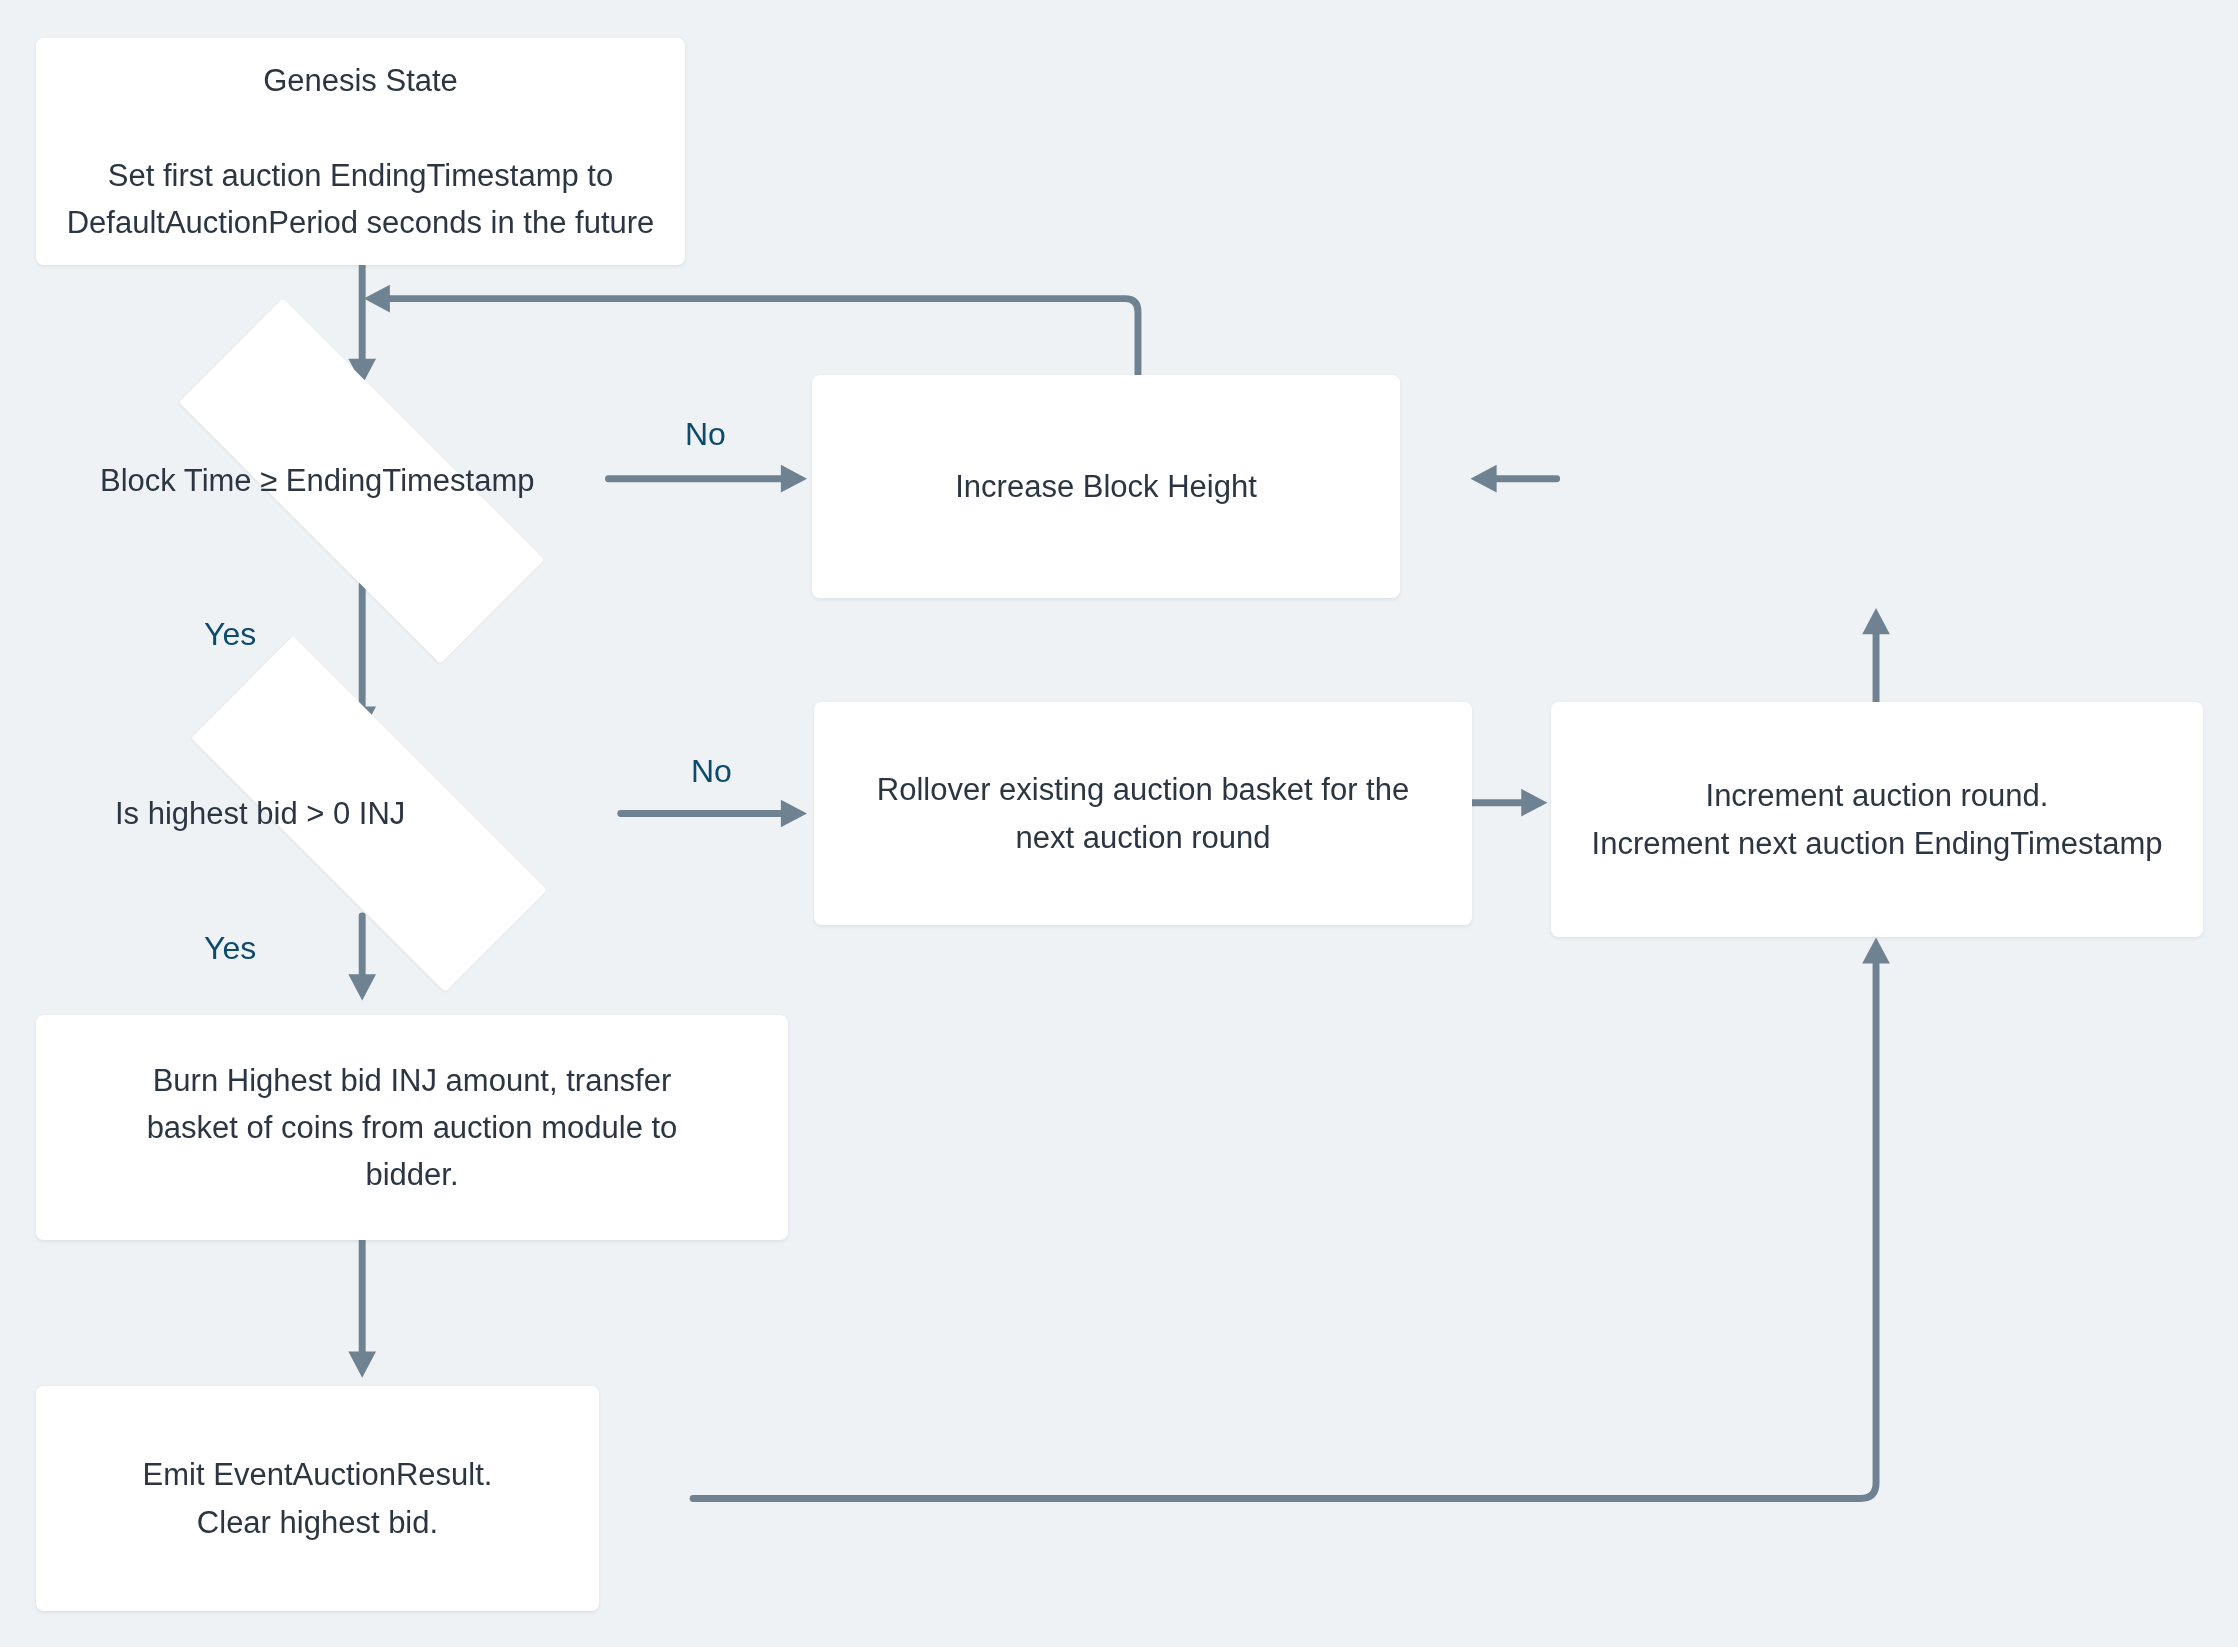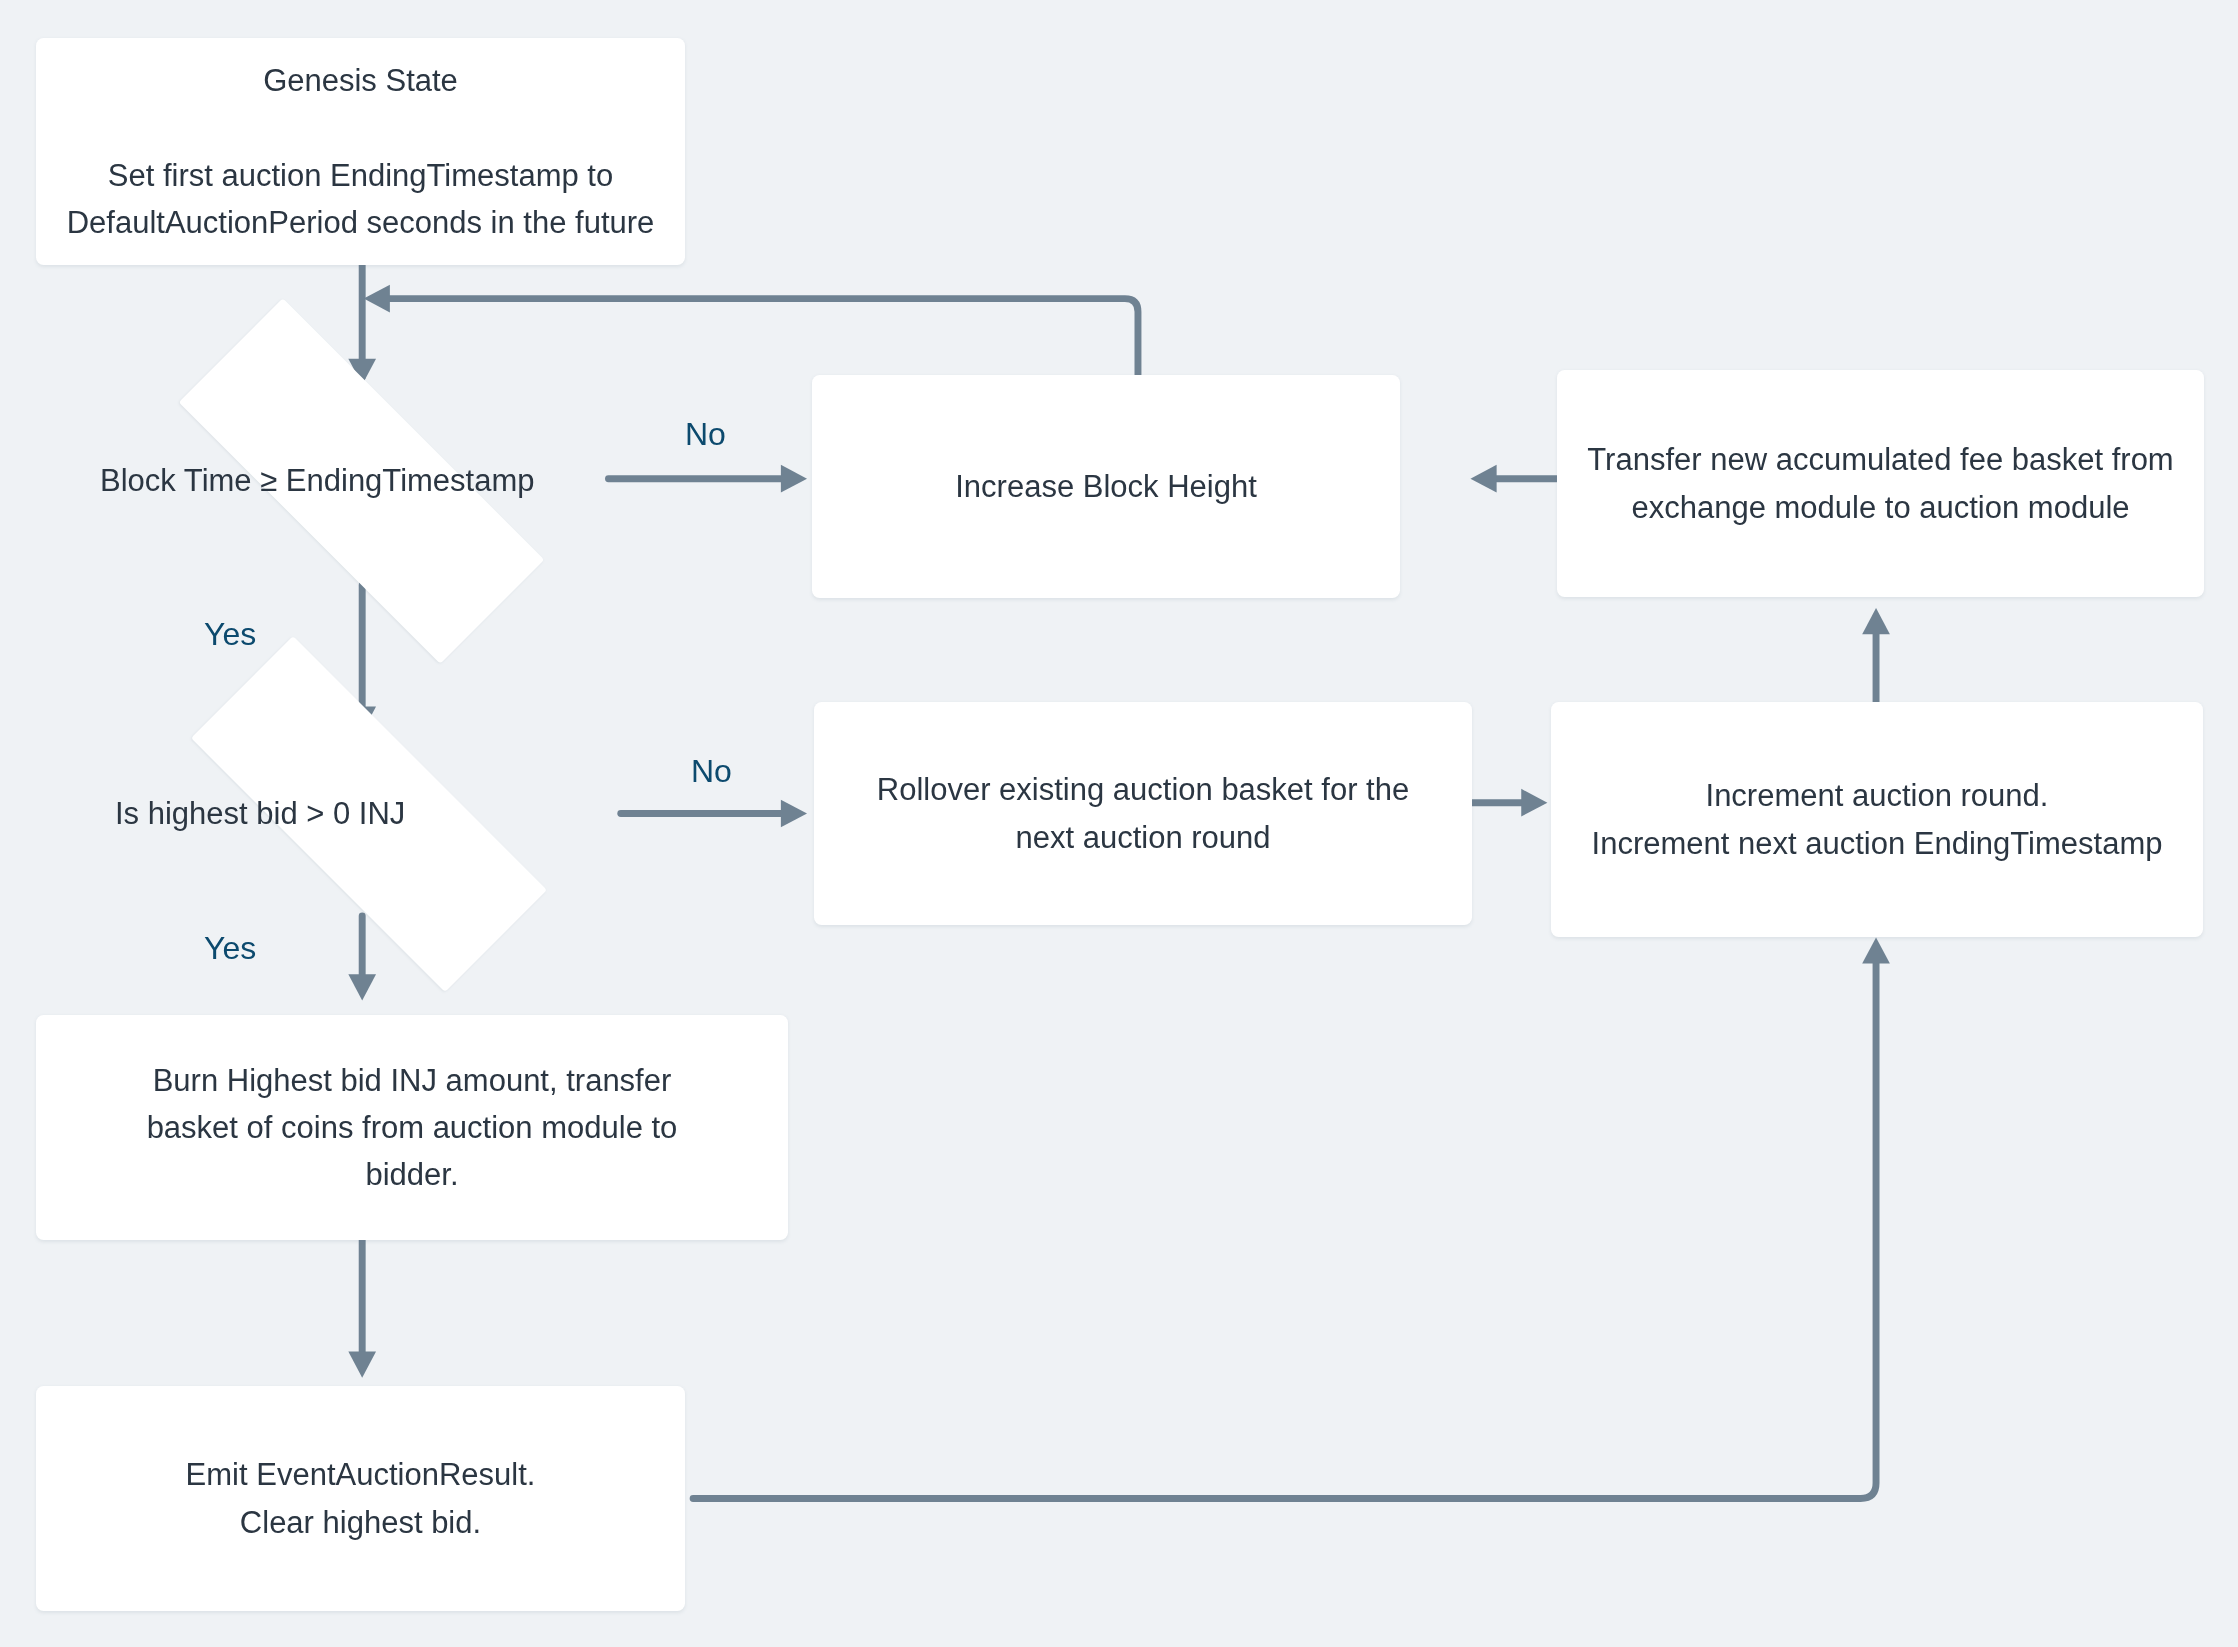--- a/index.html
+++ b/index.html
@@ -156,24 +156,20 @@
 
   <div class="decision" style="left:100px; top:377px; width:523px; height:208px;">
     <div class="shape"></div>
     <span class="txt">Block Time ≥ EndingTimestamp</span>
   </div>
 
   <div class="node" style="left:812px; top:375px; width:588px; height:223px;">
     <span class="txt">Increase Block Height</span>
   </div>
 
-  <div class="node" style="left:1557px; top:370px; width:647px; height:227px;">
-    <span class="txt">Transfer new accumulated fee basket from
-exchange module to auction module</span>
-  </div>
 
   <div class="decision" style="left:115px; top:712px; width:508px; height:204px;">
     <div class="shape"></div>
     <span class="txt">Is highest bid &gt; 0 INJ</span>
   </div>
 
   <div class="node" style="left:814px; top:702px; width:658px; height:223px;">
     <span class="txt">Rollover existing auction basket for the
 next auction round</span>
   </div>
@@ -182,21 +178,21 @@
     <span class="txt">Increment auction round.
 Increment next auction EndingTimestamp</span>
   </div>
 
   <div class="node" style="left:36px; top:1015px; width:752px; height:225px;">
     <span class="txt">Burn Highest bid INJ amount, transfer
 basket of coins from auction module to
 bidder.</span>
   </div>
 
-  <div class="node" style="left:36px; top:1386px; width:649px; height:225px;">
+  <div class="node" style="left:36px; top:1386px; width:563px; height:225px;">
     <span class="txt">Emit EventAuctionResult.
 Clear highest bid.</span>
   </div>
 
   <span class="edge-label" style="left:685px; top:416px;">No</span>
 
   <span class="edge-label" style="left:204px; top:616px;">Yes</span>
 
   <span class="edge-label" style="left:691px; top:753px;">No</span>
 

